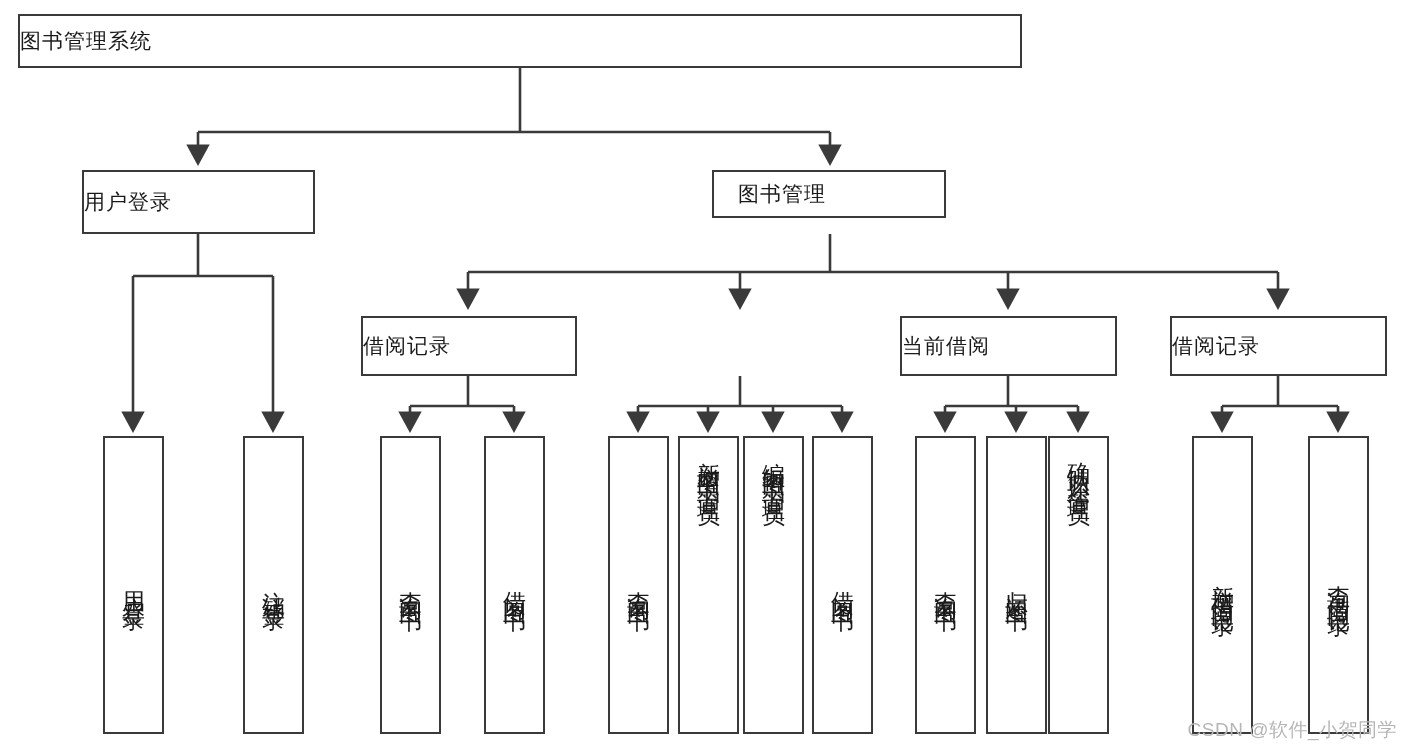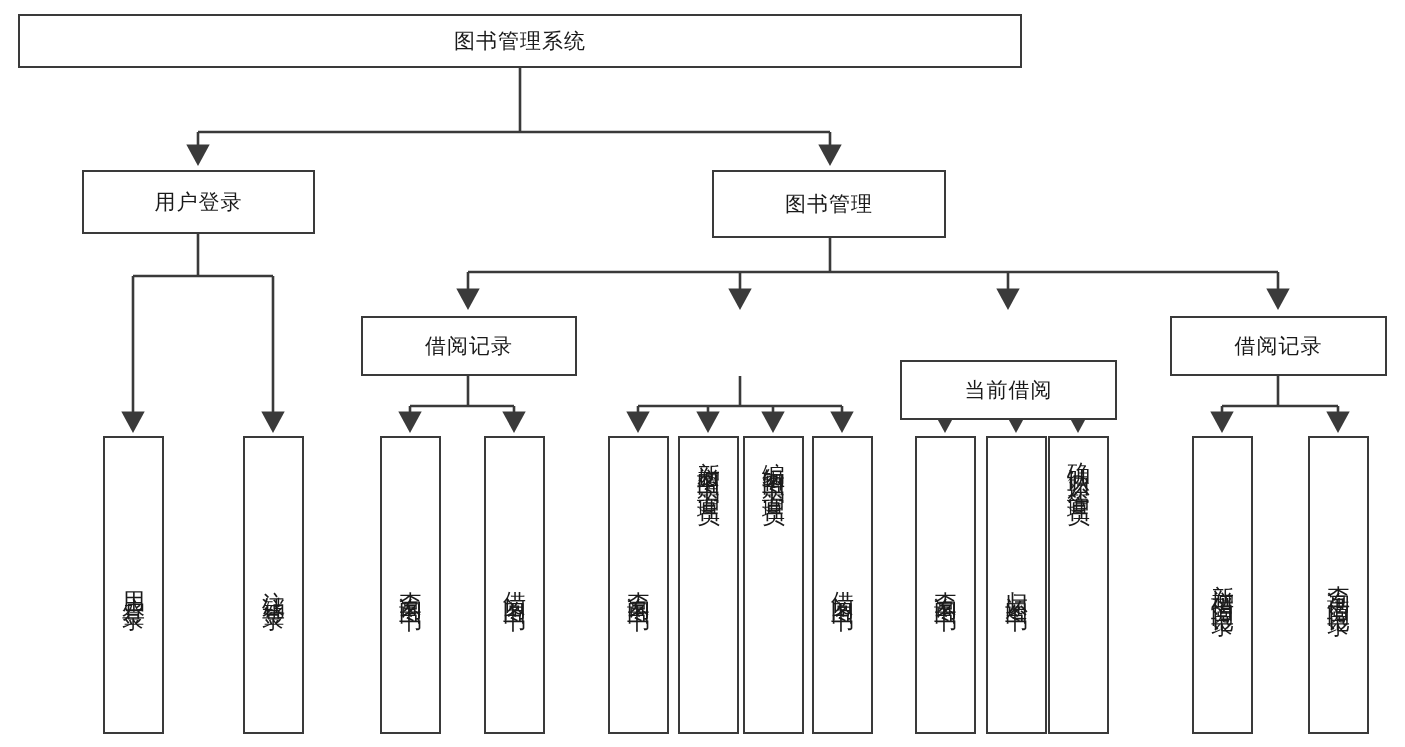--- a/index.html
+++ b/index.html
@@ -7,21 +7,20 @@
   #stage{position:relative;width:1405px;height:747px;background:#ffffff;overflow:hidden;}
   #edges{position:absolute;left:0;top:0;width:1405px;height:747px;pointer-events:none;}
 
   .node{
     position:absolute;
     box-sizing:border-box;
     background:#ffffff;
     border:2px solid #3a3a3a;
     display:flex;
     align-items:center;
-    justify-content:center;
     color:#1a1a1a;
   }
   .node .lbl{
     display:block;
     text-align:center;
     line-height:1.18;
     white-space:pre-line;
   }
   
   .node.h .lbl{font-size:21px;letter-spacing:1px;}
@@ -103,28 +102,28 @@
     </g>
   </svg>
 
   <div class="node h" style="left:18px;top:14px;width:1004px;height:54px;">
     <span class="lbl">图书管理系统</span>
   </div>
 
   <div class="node h" style="left:82px;top:170px;width:233px;height:64px;">
     <span class="lbl">用户登录</span>
   </div>
-  <div class="node h" style="left:712px;top:170px;width:234px;height:68px;">
+  <div class="node h" style="left:712px;top:170px;width:234px;height:48px;padding-left:24px;">
     <span class="lbl">图书管理</span>
   </div>
 
   <div class="node h" style="left:361px;top:316px;width:216px;height:60px;">
     <span class="lbl">借阅记录</span>
   </div>
-  <div class="node h" style="left:900px;top:316px;width:217px;height:60px;margin-top:44px;">
+  <div class="node h" style="left:900px;top:316px;width:217px;height:60px;">
     <span class="lbl">当前借阅</span>
   </div>
   <div class="node h" style="left:1170px;top:316px;width:217px;height:60px;">
     <span class="lbl">借阅记录</span>
   </div>
 
   <div class="node v mid" style="left:103px;top:436px;width:61px;height:298px;">
     <span class="lbl">用户登录</span>
   </div>
   <div class="node v mid" style="left:243px;top:436px;width:61px;height:298px;">
@@ -161,14 +160,15 @@
     <span class="lbl">确认归还（管理员）</span>
   </div>
 
   <div class="node v mid" style="left:1192px;top:436px;width:61px;height:298px;">
     <span class="lbl">新增借阅记录</span>
   </div>
   <div class="node v mid" style="left:1308px;top:436px;width:61px;height:298px;">
     <span class="lbl">查询借阅记录</span>
   </div>
 
+  <div id="watermark">CSDN @软件_小贺同学</div>
 
 </div>
 
 </body></html>

